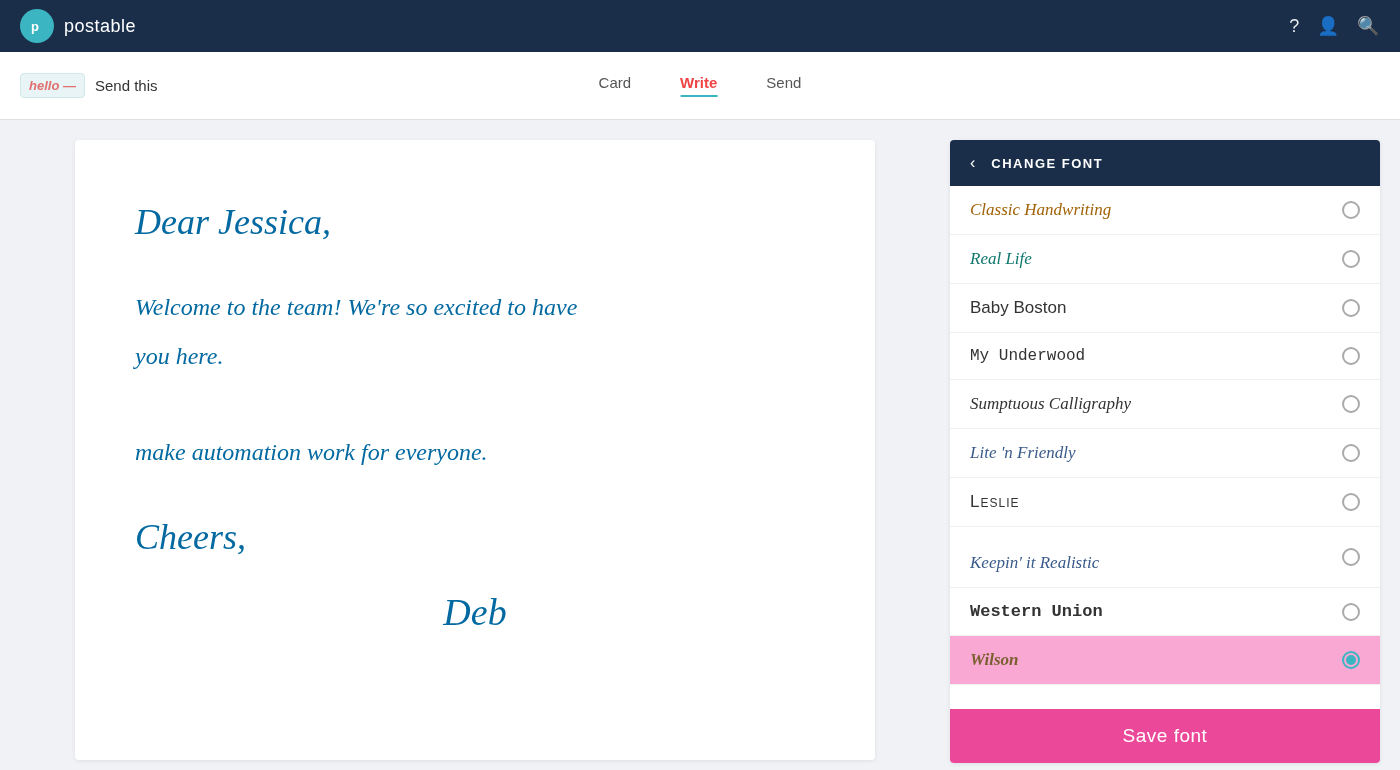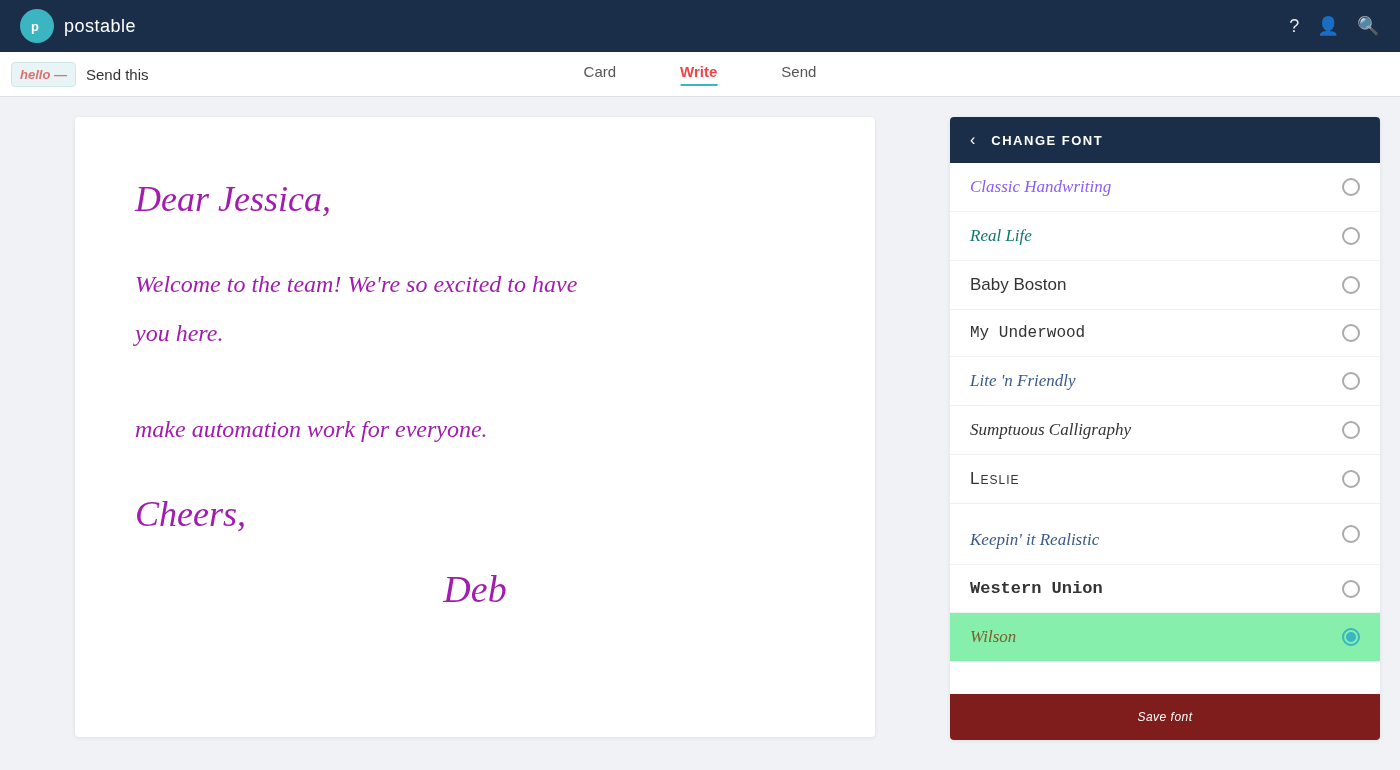--- a/index.html
+++ b/index.html
@@ -45,24 +45,24 @@
     .nav-icon {
       color: white;
       font-size: 18px;
       cursor: pointer;
       opacity: 0.9;
     }
 
     
     .sub-header {
       background: white;
-      height: 45px;
-      display: flex;
-      align-items: center;
-      padding: 0 11px;
+      height: 68px;
+      display: flex;
+      align-items: center;
+      padding: 0 20px;
       border-bottom: 1px solid #e0e0e0;
       position: relative;
     }
     .hello-badge {
       background: #e8f4f5;
       border-radius: 4px;
       padding: 4px 8px;
       margin-right: 10px;
       font-size: 13px;
       color: #e07070;
@@ -73,21 +73,21 @@
     .send-this-label {
       font-size: 15px;
       color: #333;
       font-weight: 500;
     }
     .sub-nav-tabs {
       position: absolute;
       left: 50%;
       transform: translateX(-50%);
       display: flex;
-      gap: 64px;
+      gap: 49px;
     }
     .tab-item {
       font-size: 15px;
       color: #555;
       cursor: pointer;
       padding-bottom: 4px;
       text-decoration: none;
     }
     .tab-item.active {
       color: #ef4444;
@@ -115,21 +115,21 @@
       background: white;
       border-radius: 4px;
       width: 100%;
       max-width: 800px;
       min-height: 620px;
       padding: 50px 60px;
       box-shadow: 0 1px 4px rgba(0,0,0,0.08);
       position: relative;
     }
     .letter-text {
-      color: #a21caf;
+      color: #0369a1;
       line-height: 1.8;
     }
     .greeting {
       font-size: 36px;
       font-family: 'Segoe UI', cursive;
       margin-bottom: 30px;
       font-style: italic;
       font-weight: 300;
     }
     .body-text {
@@ -192,30 +192,31 @@
     }
     .font-item {
       display: flex;
       align-items: center;
       justify-content: space-between;
       padding: 14px 20px;
       border-bottom: 1px solid #f0f0f0;
       cursor: pointer;
     }
     .font-item.selected {
-      background: #86efac;
+      background: #f9a8d4;
+      font-weight: bold;
     }
     .font-name {
       font-size: 16px;
       color: #333;
     }
     .font-name.handwriting-1 {
       font-family: 'Segoe Script', cursive;
       font-size: 17px;
-      color: #8b5cf6;
+      color: #a16207;
       font-style: italic;
     }
     .font-name.handwriting-2 {
       font-family: 'Segoe Script', cursive;
       font-size: 17px;
       color: #0f766e;
       font-style: italic;
     }
     .font-name.baby-boston {
       font-size: 17px;
@@ -274,30 +275,29 @@
       border-color: #3ab5c1;
     }
     .radio-circle.checked::after {
       content: '';
       width: 10px;
       height: 10px;
       background: #3ab5c1;
       border-radius: 50%;
     }
     .save-btn {
-      background: #7f1d1d;
+      background: #ec4899;
       color: white;
       border: none;
       padding: 16px;
-      font-size: 12px;
+      font-size: 19px;
       cursor: pointer;
       width: 100%;
       text-align: center;
       letter-spacing: 0.5px;
-      font-style: italic;
     }
 
     
     .letter-body-line {
       display: block;
       margin-bottom: 4px;
       font-family: Liberation Serif, serif;
     }
   </style>
 </head>
@@ -369,26 +369,26 @@
         <span class="font-name baby-boston">Baby Boston</span>
         <div class="radio-circle"></div>
       </div>
 
       <div class="font-item">
         <span class="font-name typewriter">My Underwood</span>
         <div class="radio-circle"></div>
       </div>
 
       <div class="font-item">
+        <span class="font-name calligraphy">Sumptuous Calligraphy</span>
+        <div class="radio-circle"></div>
+      </div>
+
+      <div class="font-item">
         <span class="font-name friendly">Lite 'n Friendly</span>
-        <div class="radio-circle"></div>
-      </div>
-
-      <div class="font-item">
-        <span class="font-name calligraphy">Sumptuous Calligraphy</span>
         <div class="radio-circle"></div>
       </div>
 
       <div class="font-item">
         <span class="font-name leslie">Leslie</span>
         <div class="radio-circle"></div>
       </div>
 
       <div class="font-item">
         <span class="font-name keepin">Keepin' it Realistic</span>

